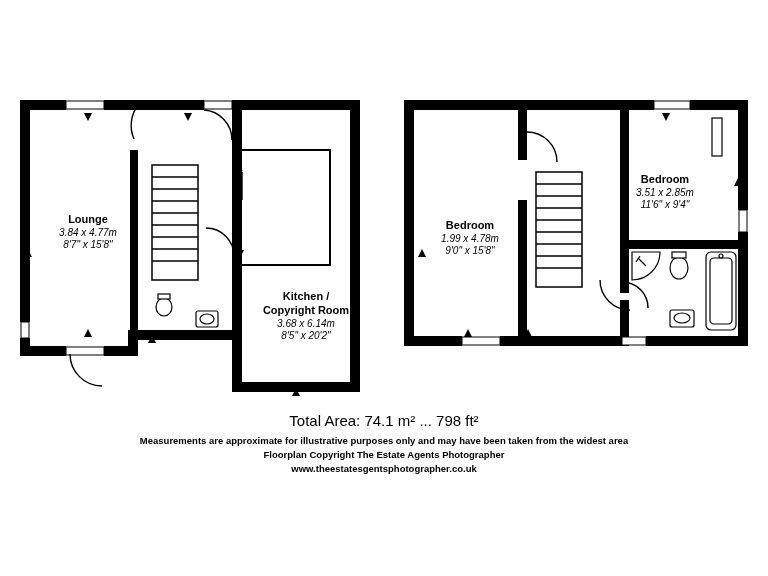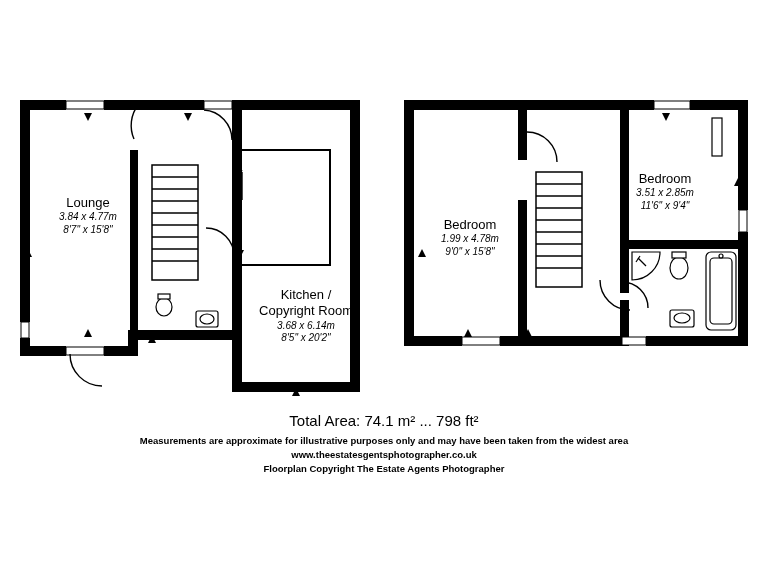--- a/index.html
+++ b/index.html
@@ -23,22 +23,22 @@
     height: 576px;
   }
   .room-label {
     position: absolute;
     text-align: center;
     line-height: 1.25;
     transform: translate(-50%, -50%);
     white-space: nowrap;
   }
   .room-name {
-    font-size: 13px;
-    font-weight: normal;
+    font-size: 11px;
+    font-weight: bold;
     display: block;
   }
   .room-dim {
     font-size: 10px;
     display: block;
     font-style: italic;
   }
   .footer {
     position: absolute;
     left: 0;
@@ -226,21 +226,21 @@
     <g fill="#000000">
       <polygon points="418,257 426,257 422,249"></polygon>
       <polygon points="464,337 472,337 468,329"></polygon>
       <polygon points="524,337 532,337 528,329"></polygon>
       <polygon points="662,113 670,113 666,121"></polygon>
       <polygon points="742,186 750,186 746,178" transform="translate(-8,0)"></polygon>
     </g>
   </g>
 </svg>
 
-<div class="room-label" style="left:88px; top:216px;">
+<div class="room-label" style="left:88px; top:232px;">
   <span class="room-name">Lounge</span>
   <span class="room-dim">3.84 x 4.77m</span>
   <span class="room-dim">8'7" x 15'8"</span>
 </div>
 
 <div class="room-label" style="left:306px; top:316px;">
   <span class="room-name">Kitchen /</span>
   <span class="room-name">Copyright Room</span>
   <span class="room-dim">3.68 x 6.14m</span>
   <span class="room-dim">8'5" x 20'2"</span>
@@ -255,15 +255,15 @@
 <div class="room-label" style="left:665px; top:192px;">
   <span class="room-name">Bedroom</span>
   <span class="room-dim">3.51 x 2.85m</span>
   <span class="room-dim">11'6" x 9'4"</span>
 </div>
 
 <div class="footer total-area">Total Area: 74.1 m² ... 798 ft²</div>
 
 <div class="footer disclaimer">
   <div>Measurements are approximate for illustrative purposes only and may have been taken from the widest area</div>
+  <div>Floorplan Copyright The Estate Agents Photographer</div>
   <div>www.theestatesgentsphotographer.co.uk</div>
-  <div>Floorplan Copyright The Estate Agents Photographer</div>
 </div>
 
 </body></html>

